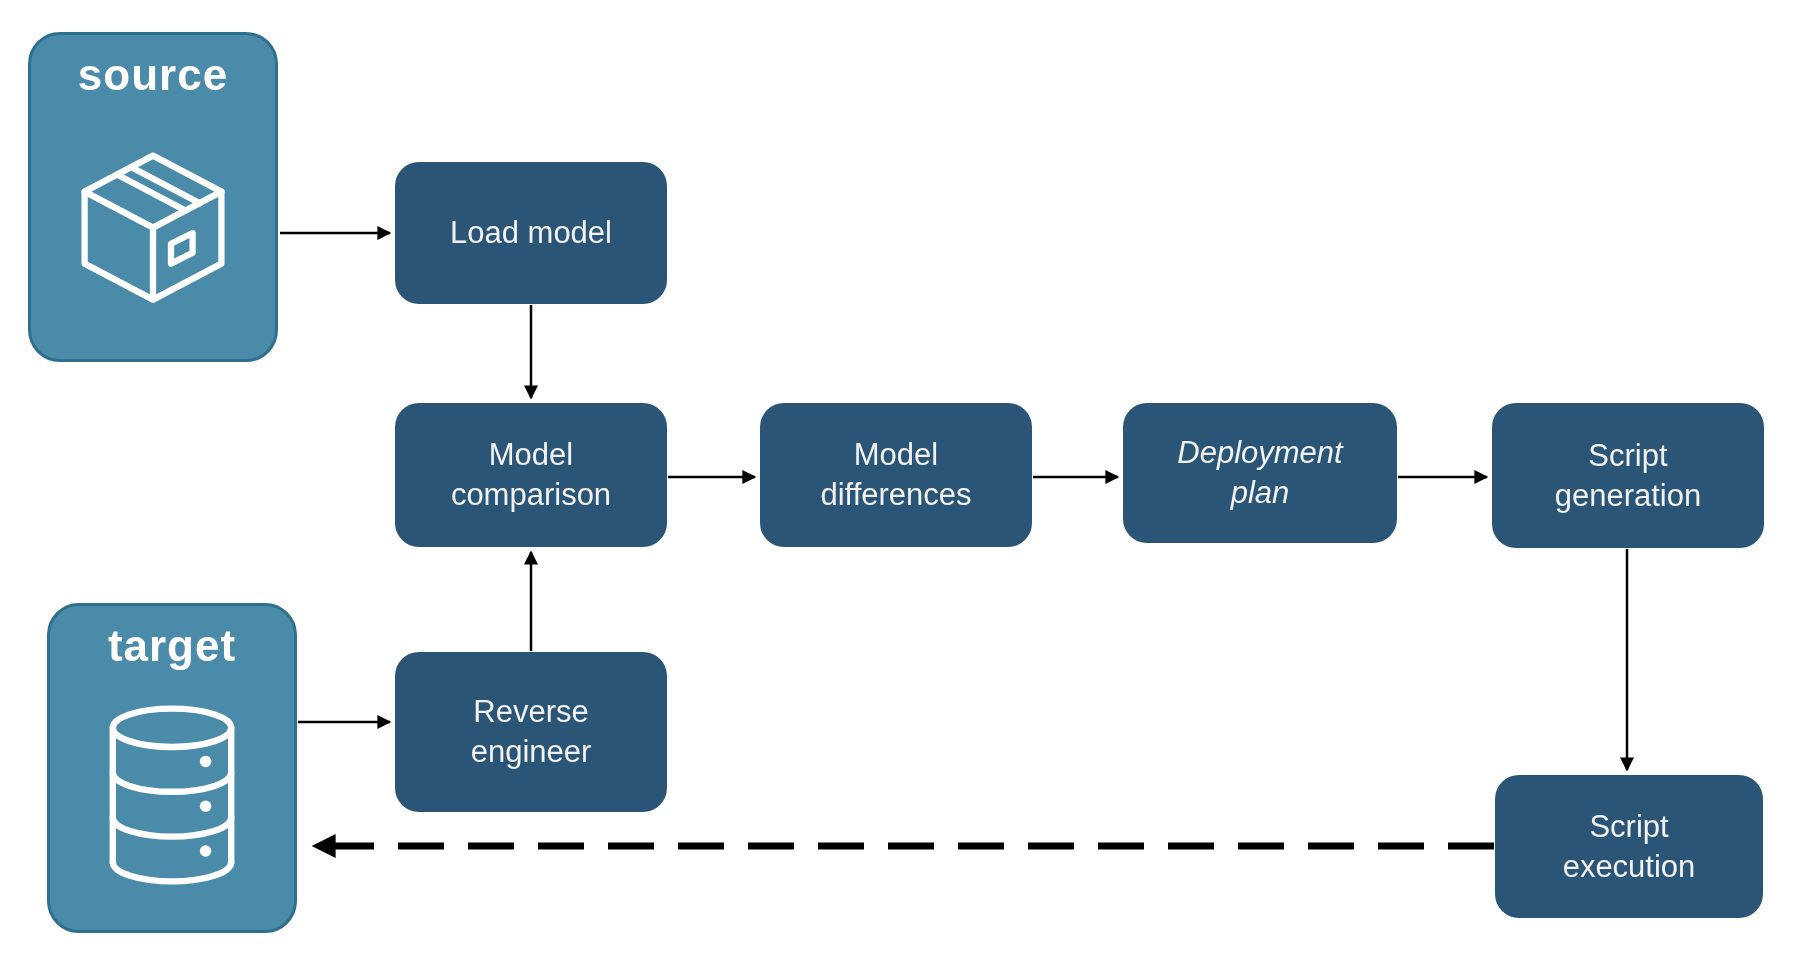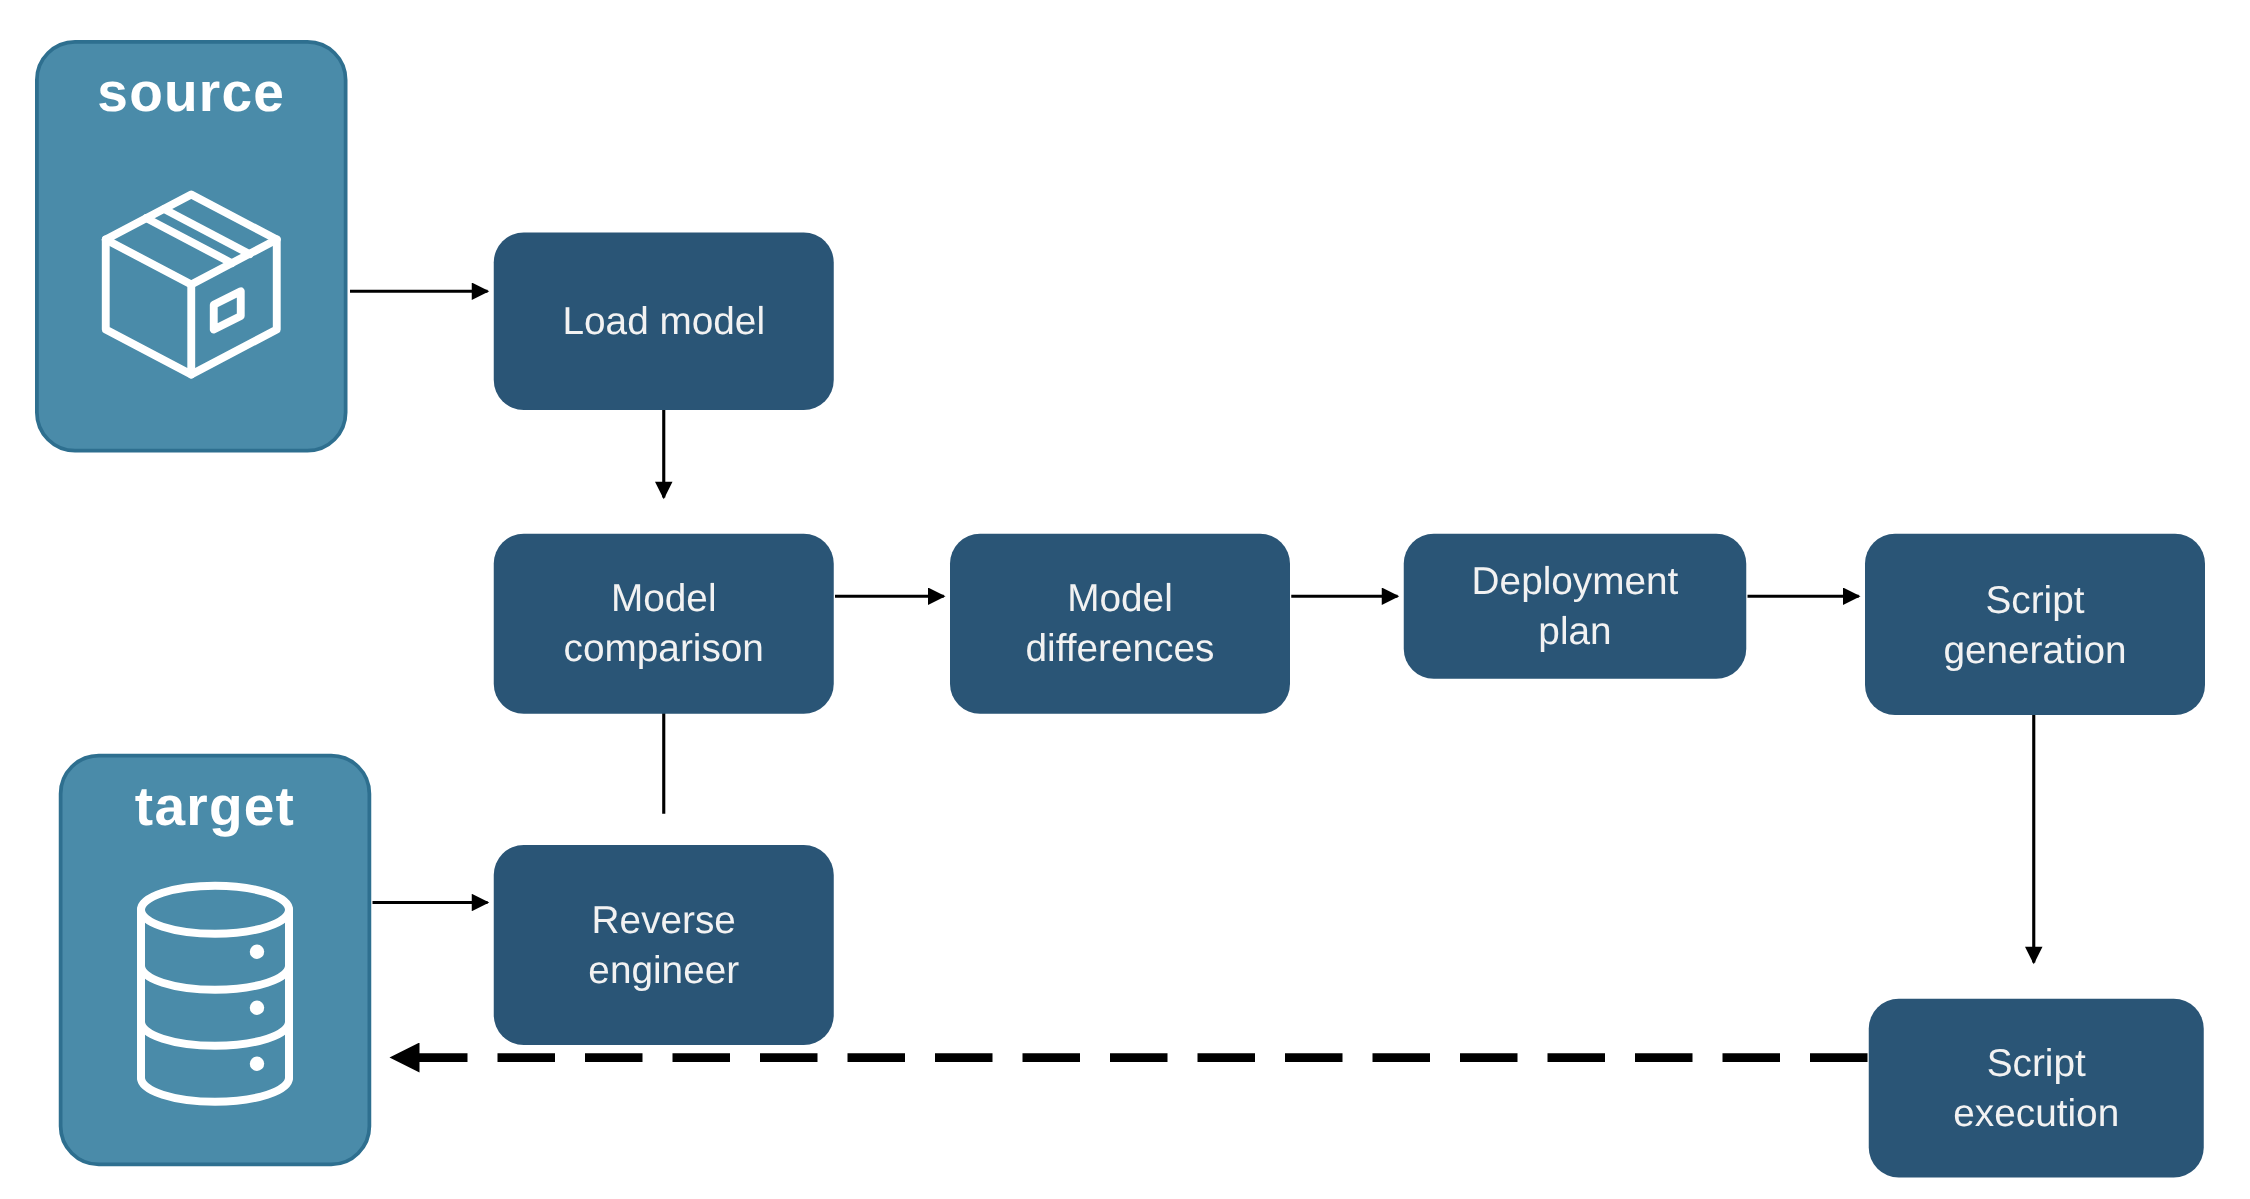--- a/index.html
+++ b/index.html
@@ -47,30 +47,29 @@
     border-radius: 24px;
     display: flex;
     align-items: center;
     justify-content: center;
     text-align: center;
     color: #F2F2F2;
     font-size: 31px;
     line-height: 1.28;
     white-space: pre-line;
     box-sizing: border-box;
-    margin-top: 24px;
   }
 
   #entity-source { left: 28px;  top: 32px;  width: 250px; height: 330px; }
   #entity-target { left: 47px;  top: 603px; width: 250px; height: 330px; }
 
   #node-load-model        { left: 395px;  top: 162px; width: 272px; height: 142px; }
   #node-model-comparison  { left: 395px;  top: 403px; width: 272px; height: 144px; }
   #node-model-differences { left: 760px;  top: 403px; width: 272px; height: 144px; }
-  #node-deployment-plan   { left: 1123px; top: 403px; width: 274px; height: 116px; }
+  #node-deployment-plan   { left: 1123px; top: 403px; width: 274px; height: 140px; font-style: italic; }
   #node-script-generation { left: 1492px; top: 403px; width: 272px; height: 145px; }
   #node-reverse-engineer  { left: 395px;  top: 652px; width: 272px; height: 160px; }
   #node-script-execution  { left: 1495px; top: 775px; width: 268px; height: 143px; }
 
   svg.arrows {
     position: absolute;
     left: 0; top: 0;
     width: 1800px;
     height: 959px;
     pointer-events: none;

